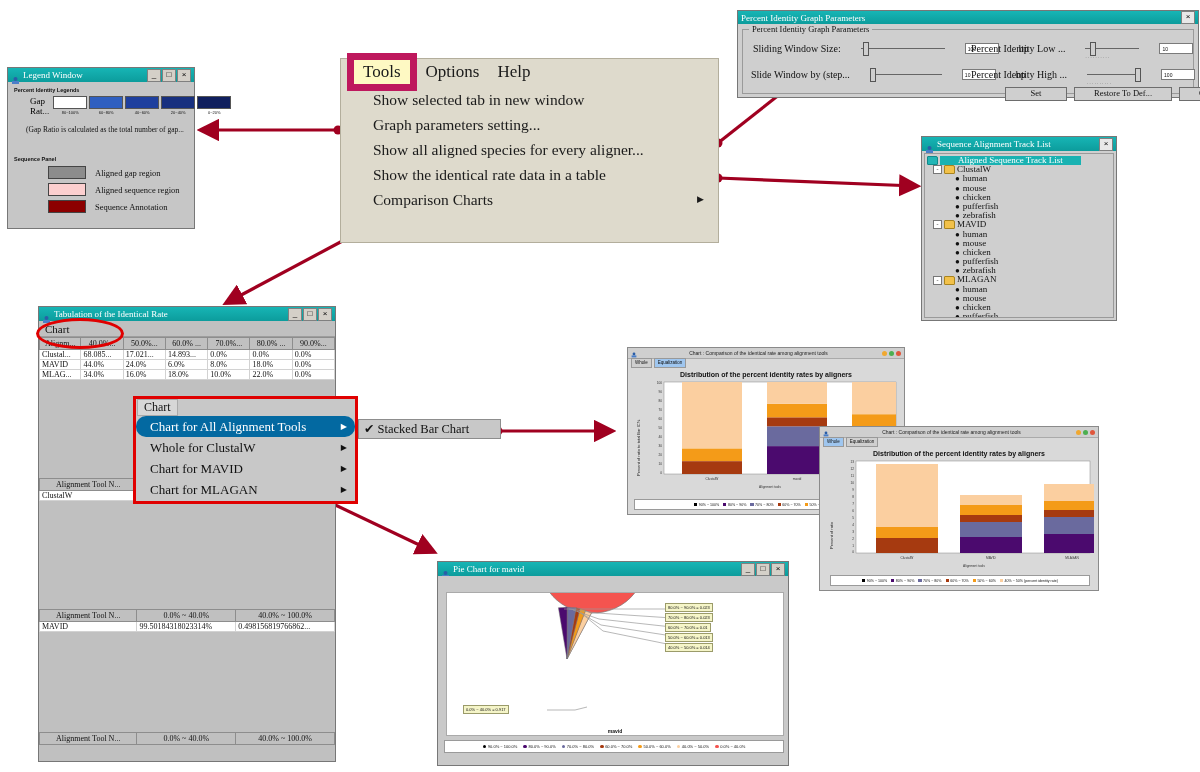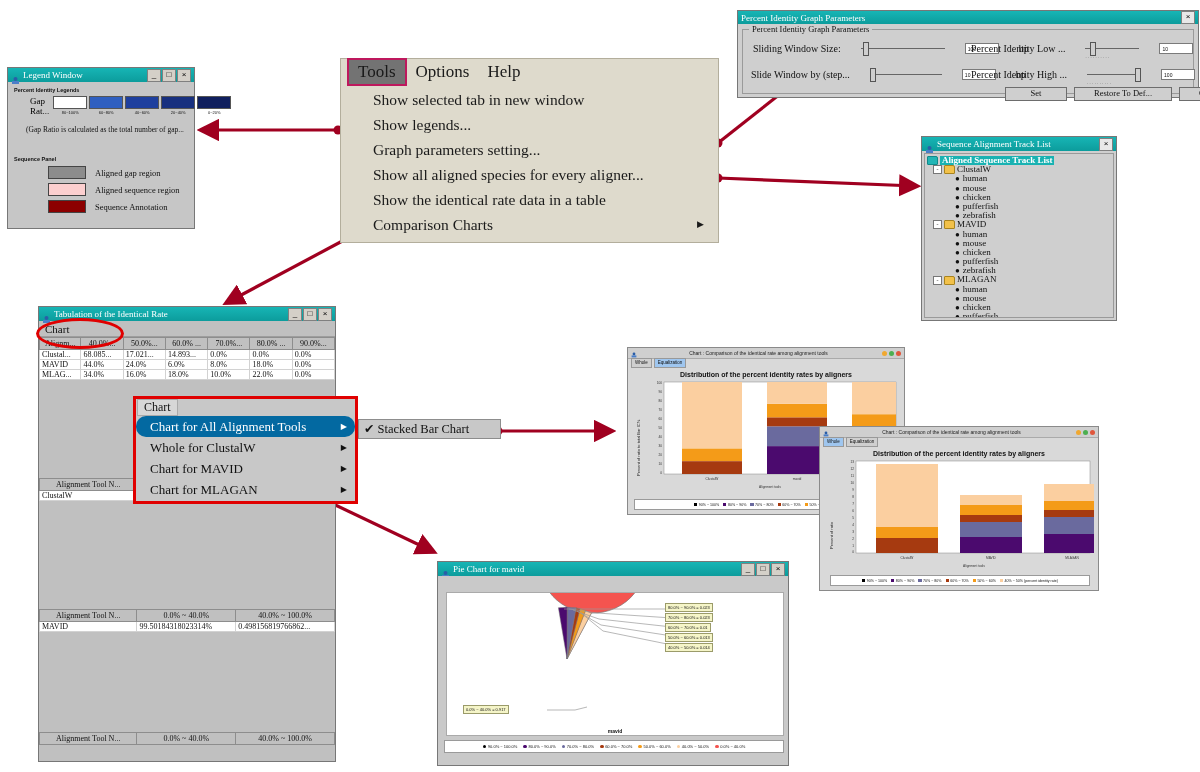--- a/index.html
+++ b/index.html
@@ -28,21 +28,21 @@
   .swtxt{font-size:4px;font-family:"Liberation Sans",sans-serif;margin-top:1px;color:#111;}
   .gapnote{font-size:7.5px;text-align:center;margin:9px 4px 0 12px;color:#111;}
   .seqrow{display:flex;align-items:center;margin:4px 0 0 34px;}
   .seqsw{width:36px;height:11px;border:1px solid #444;margin-right:9px;}
   .seqtx{font-size:8.5px;color:#111;}
   
   #toolsMenu{position:absolute;left:340px;top:58px;width:379px;height:185px;
              background:#dedacc;border:1px solid #b3ae9c;box-sizing:border-box;}
   .mbar{display:flex;height:25px;align-items:center;padding-left:6px;}
   .mb{font-size:17px;padding:2px 9px;color:#1a1a1a;}
-  .mb.sel{background:#737373;border:2px solid #be185d;text-align:center;}
+  .mb.sel{background:#fef9c3;border:7px solid #be185d;text-align:center;}
   .mitems{padding-left:32px;padding-top:3px;}
   .mi{font-size:15.5px;color:#1a1a1a;height:25px;line-height:25px;
       display:flex;align-items:center;position:relative;}
   .mi .arr{position:absolute;right:14px;font-size:9px;}
   
   #pigp{left:737px;top:10px;width:462px;height:88px;background:#cfcfcf;border:1px solid #777;}
   #pigp .tbar{background:linear-gradient(#17b5b5,#0c9c9c);height:13px;}
   .grpbox{position:absolute;left:4px;top:18px;right:4px;bottom:3px;
           border:1px solid #9a9a9a;}
   .grptitle{position:absolute;left:6px;top:-6px;background:#cfcfcf;padding:0 3px;
@@ -59,21 +59,21 @@
           font-size:5px;padding:0 2px;line-height:11px;color:#111;
           font-family:"Liberation Sans",sans-serif;box-sizing:border-box;}
   .unit{font-size:10px;color:#111;}
   .dbtn{height:12px;background:#cfcfcf;border:1px solid #6d6d6d;
         font-size:8.5px;text-align:center;line-height:11px;color:#111;padding:0 6px;}
   
   #tracks{left:921px;top:136px;width:196px;height:185px;background:#cfcfcf;border:1px solid #777;}
   #tracks .tbar{height:14px;}
   .tree{padding:2px 2px;font-size:9px;color:#111;}
   .trow{height:9.2px;line-height:9.2px;display:flex;align-items:center;white-space:nowrap;}
-  .troot{background:#19b2b2;color:#fff;display:inline-block;padding:0 2px;font-weight:bold;}
+  .troot{background:#19b2b2;color:#fff;display:inline-block;padding:0 18px;}
   .fold{width:9px;height:7px;background:#f2c14a;border:1px solid #a8831f;
         border-radius:1px 2px 1px 1px;margin-right:2px;flex:none;}
   .fold.c{background:#23b5b5;border-color:#118a8a;}
   .exp{width:7px;height:7px;border:1px solid #777;font-size:6px;line-height:6px;
        text-align:center;margin-right:2px;background:#fff;color:#333;flex:none;}
   .bullet{color:#111;margin:0 3px 0 0;font-size:8px;}
   
   #tab{left:38px;top:306px;width:298px;height:456px;background:#c0c0c0;border:1px solid #777;}
   #tab .tbar{height:14px;}
   .chartbar{height:15px;background:#c0c0c0;border-bottom:1px solid #9d9d9d;
@@ -220,23 +220,20 @@
   <div class="mbar">
     <span class="mb sel">Tools</span>
     <span class="mb">Options</span>
     <span class="mb">Help</span>
   </div>
   <div class="mitems">
     <div class="mi">
         <span>Show selected tab in new window</span>
       </div>
     <div class="mi">
-        <span>Show legends...</span>
-      </div>
-    <div class="mi">
         <span>Graph parameters setting...</span>
       </div>
     <div class="mi">
         <span>Show all aligned species for every aligner...</span>
       </div>
     <div class="mi">
         <span>Show the identical rate data in a table</span>
       </div>
     <div class="mi">
         <span>Comparison Charts</span>

